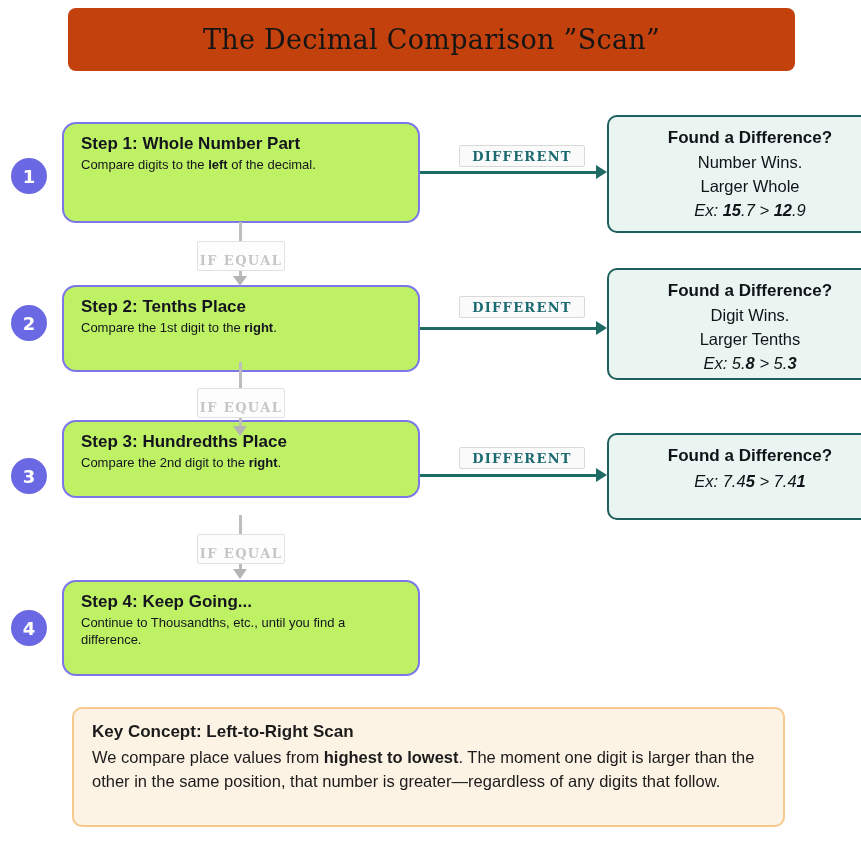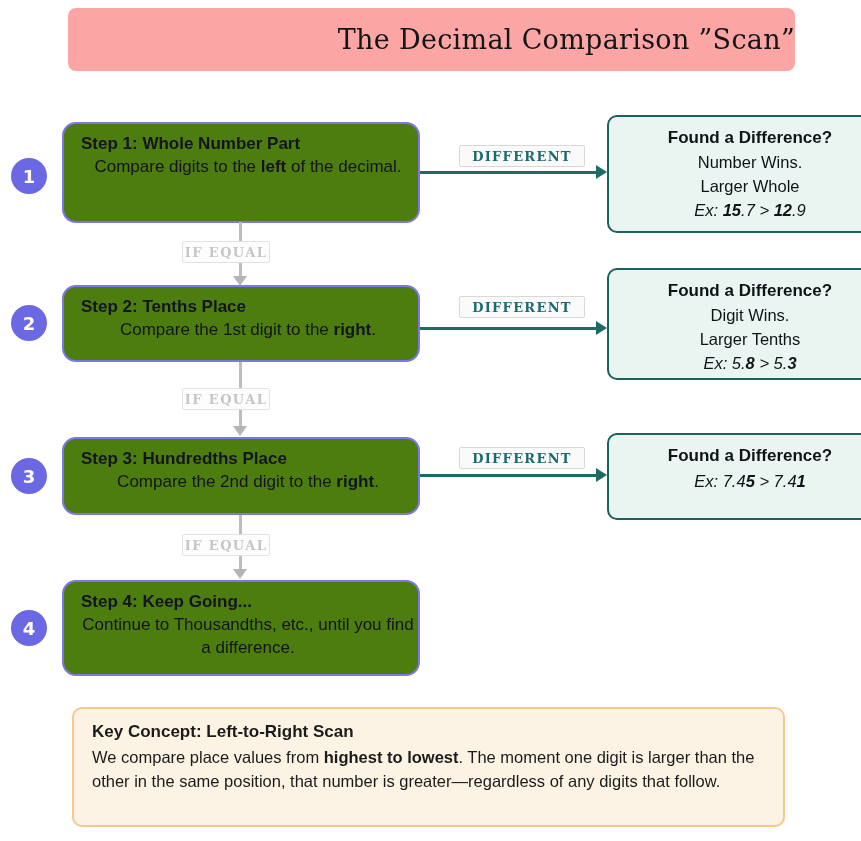--- a/index.html
+++ b/index.html
@@ -3,34 +3,34 @@
 <meta charset="utf-8">
 <style>
   html,body{margin:0;padding:0;background:#ffffff;}
   .page{
     position:relative;width:861px;height:841px;background:#ffffff;
     font-family:"Liberation Sans", sans-serif;overflow:hidden;
   }
   
   .title-box{
     position:absolute;left:68px;top:8px;width:727px;height:63px;
-    background:#fca5a5;border-radius:8px;
-    display:flex;align-items:center;justify-content:flex-end;
+    background:#c2410c;border-radius:8px;
+    display:flex;align-items:center;justify-content:center;
   }
   .title-box .t{
     font-family:"DejaVu Serif", serif;font-size:27px;color:#151515;letter-spacing:.3px;
   }
   
   .step-box{
     position:absolute;left:62px;width:358px;box-sizing:border-box;
-    background:#4d7c0f;border:2.5px solid #7c76e8;border-radius:14px;
-    padding:9px 3px 8px 17px;color:#14141f;
+    background:#bef264;border:2.5px solid #7c76e8;border-radius:14px;
+    padding:9px 14px 8px 17px;color:#14141f;
   }
   .step-title{font-weight:bold;font-size:17px;line-height:1.35;}
-  .step-body{font-size:17px;line-height:1.35;text-align:center;}
+  .step-body{font-size:13px;line-height:1.35;}
   
   .step-num{
     position:absolute;left:11px;width:36px;height:36px;border-radius:50%;
     background:#6b68e3;color:#ffffff;font-weight:bold;font-size:18px;
     display:flex;align-items:center;justify-content:center;
     font-family:"DejaVu Sans", sans-serif;
   }
   
   .h-line{position:absolute;left:420px;width:178px;height:3px;background:#1e6b64;}
   .h-head{
@@ -54,23 +54,23 @@
   .result-title{font-weight:bold;font-size:17px;line-height:1.45;}
   .result-line{font-size:16.5px;line-height:1.45;}
   .result-ex{font-size:16.5px;line-height:1.5;font-style:italic;}
   
   .v-line{position:absolute;left:239px;width:3px;background:#bdbdbd;}
   .v-head{
     position:absolute;left:233px;width:0;height:0;
     border-top:10px solid #b5b5b5;border-left:7px solid transparent;border-right:7px solid transparent;
   }
   .equal-badge{
-    position:absolute;left:182px;width:88px;box-sizing:border-box;
+    position:absolute;left:197px;width:88px;box-sizing:border-box;
     background:#fdfdfd;border:1px solid #e2e2e2;border-radius:2px;
-    text-align:center;padding:3px 0 2px 0;
+    text-align:center;padding:11px 0 2px 0;
     font-family:"DejaVu Serif", serif;font-weight:bold;font-size:13px;
     letter-spacing:1.4px;color:#c6c6c6;
   }
   
   .key-box{
     position:absolute;left:72px;top:707px;width:713px;height:120px;box-sizing:border-box;
     background:#fdf3e5;border:2px solid #f6c88d;border-radius:10px;
     padding:11px 18px;color:#1b1b1b;
   }
   .key-title{font-weight:bold;font-size:17px;line-height:1.45;}
@@ -87,25 +87,25 @@
 
   <div class="step-num" style="top:158px;">1</div>
   <div class="step-num" style="top:305px;">2</div>
   <div class="step-num" style="top:458px;">3</div>
   <div class="step-num" style="top:610px;">4</div>
 
   <div class="step-box" style="top:122px;height:101px;">
     <div class="step-title">Step 1: Whole Number Part</div>
     <div class="step-body"><span>Compare digits to the </span><span style="font-weight: bold;">left</span><span> of the decimal.</span></div>
   </div>
-  <div class="step-box" style="top:285px;height:77px;">
+  <div class="step-box" style="top:285px;height:87px;">
     <div class="step-title">Step 2: Tenths Place</div>
     <div class="step-body"><span>Compare the 1st digit to the </span><span style="font-weight: bold;">right</span><span>.</span></div>
   </div>
-  <div class="step-box" style="top:437px;height:78px;">
+  <div class="step-box" style="top:420px;height:78px;">
     <div class="step-title">Step 3: Hundredths Place</div>
     <div class="step-body"><span>Compare the 2nd digit to the </span><span style="font-weight: bold;">right</span><span>.</span></div>
   </div>
   <div class="step-box" style="top:580px;height:96px;">
     <div class="step-title">Step 4: Keep Going...</div>
     <div class="step-body"><span>Continue to Thousandths, etc., until you find a difference.</span></div>
   </div>
 
   <div class="h-line" style="top:171px;"></div>
   <div class="h-head" style="top:165px;"></div>

